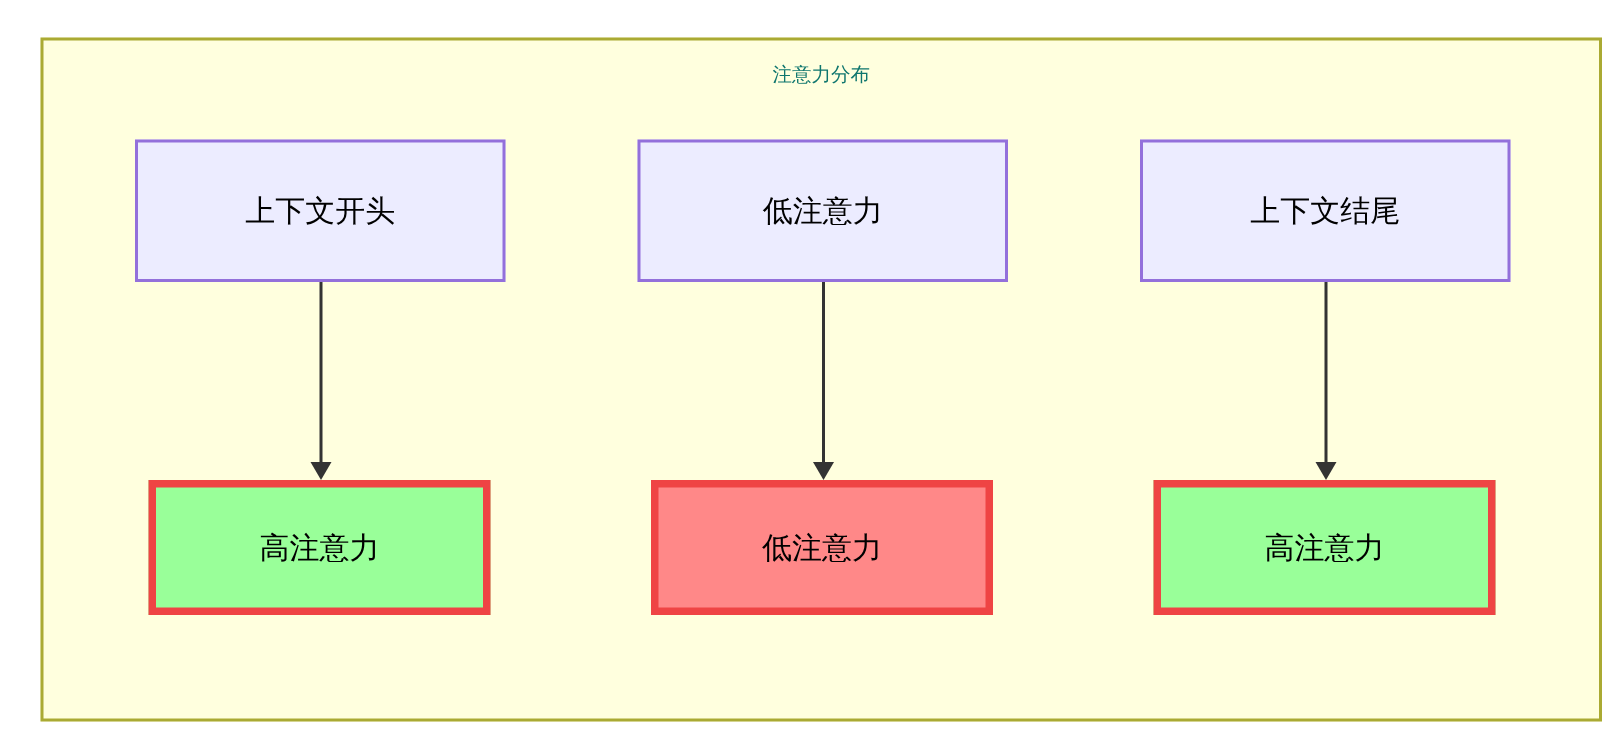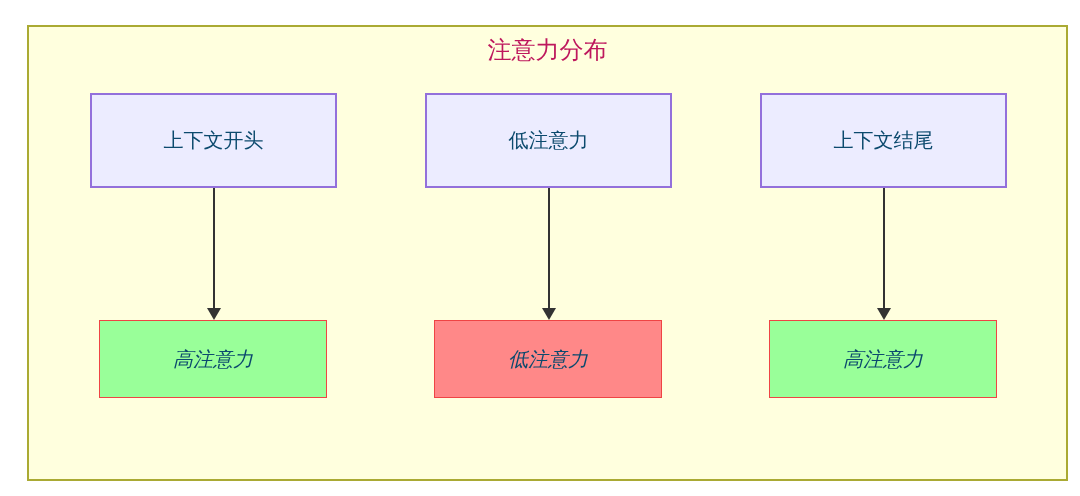--- a/index.html
+++ b/index.html
@@ -24,47 +24,46 @@
     background: #ffffde;
     border: 2px solid #aaaa33;
     box-sizing: content-box;
   }
   .diagram-title {
     position: absolute;
     left: 0;
     top: 10px;
     width: 100%;
     text-align: center;
-    font-size: 24px;
-    color: #be185d;
+    font-size: 13px;
+    color: #0f766e;
     line-height: 26px;
   }
   .node {
     position: absolute;
     display: flex;
     align-items: center;
     justify-content: center;
     box-sizing: border-box;
     font-size: 20px;
-    color: #0c4a6e;
+    color: #000000;
     text-align: center;
   }
   .node.top {
     top: 66px;
     width: 247px;
     height: 95px;
     background: #ececff;
     border: 2px solid #9370db;
   }
   .node.bottom {
     top: 293px;
     width: 228px;
-    height: 78px;
-    border: 1px solid #ef4444;
-    font-style: italic;
+    height: 90px;
+    border: 5px solid #ef4444;
   }
   .node.bottom.high { background: #99ff99; }
   .node.bottom.low  { background: #ff8888; }
   .arrow-line {
     position: absolute;
     top: 161px;
     width: 2px;
     height: 120px;
     background: #333333;
   }

